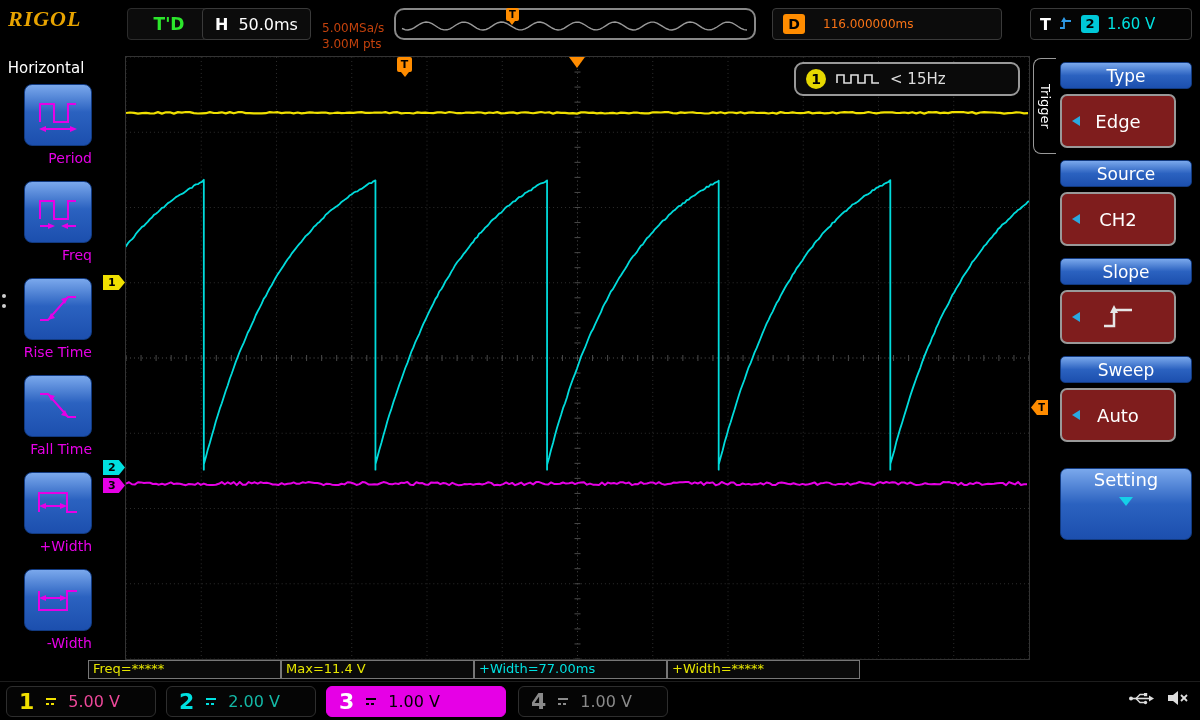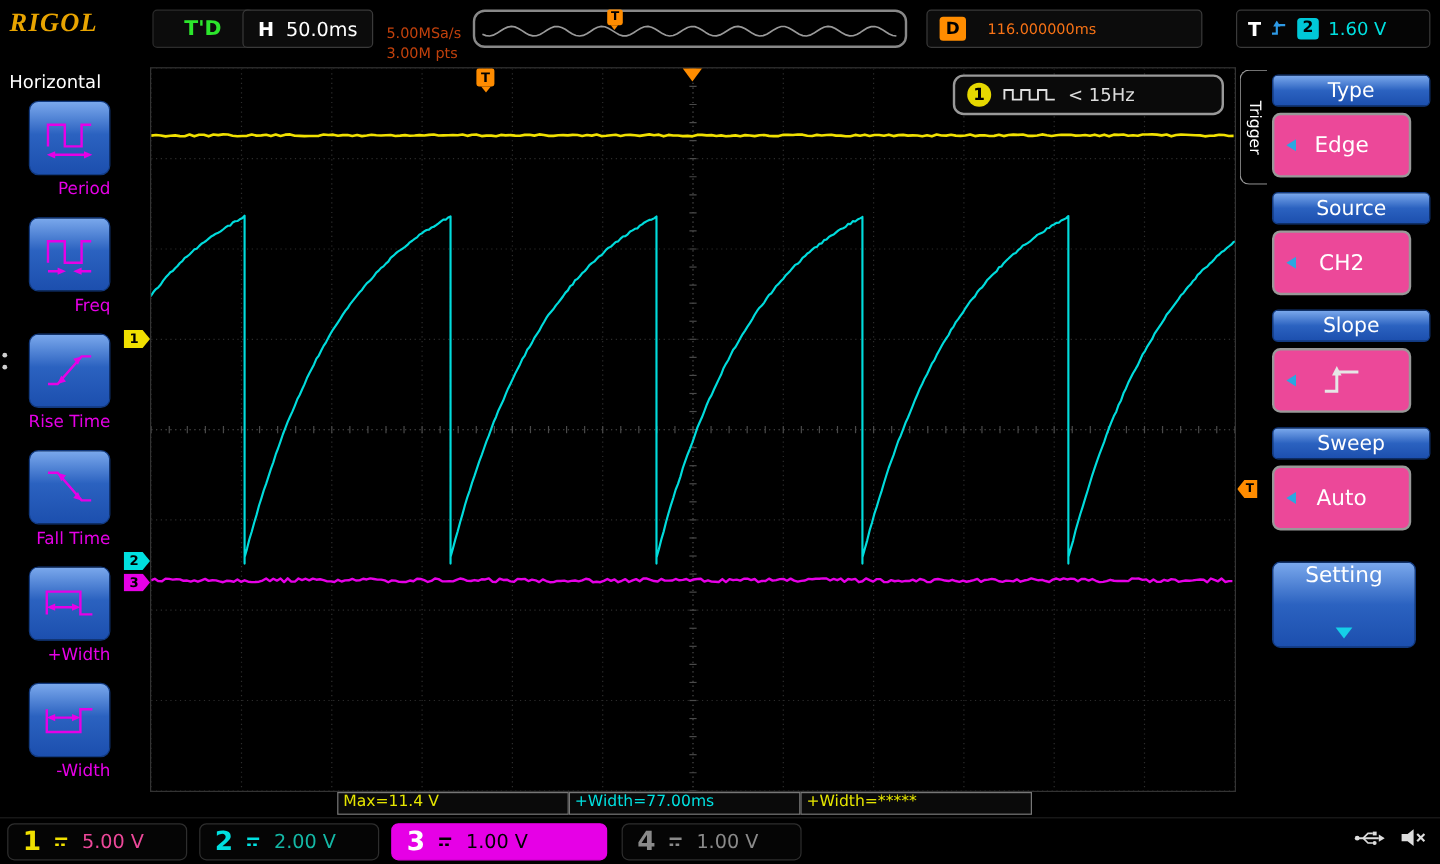--- a/index.html
+++ b/index.html
@@ -76,28 +76,28 @@
         clip-path:polygon(0 50%,35% 0,100% 0,100% 100%,35% 100%)}
 
   
   .trigger-tab{left:1033px;top:58px;width:23px;height:96px;border:1px solid #999;border-right:none;
         border-radius:8px 0 0 8px;background:#000;color:#fff;font-size:13px;
         display:flex;align-items:center;justify-content:center;writing-mode:vertical-rl}
   .menu-hdr{position:absolute;left:1060px;width:132px;height:27px;border-radius:5px;
         background:linear-gradient(#7aa8ec,#2b62c0 50%,#1c4fae);color:#fff;font-size:17px;
         display:flex;align-items:center;justify-content:center;border:1px solid #123a80}
   .menu-val{position:absolute;left:1060px;width:116px;height:54px;border:2px solid #999;
-        border-radius:7px;background:#ec4899;color:#fff;font-size:18px;
+        border-radius:7px;background:#7f1d1d;color:#fff;font-size:18px;
         display:flex;align-items:center;justify-content:center}
   .menu-val::before{content:"";position:absolute;left:5px;top:50%;transform:translateY(-50%);
         border:5px solid transparent;border-right:8px solid #2aa8e0}
-  .setting-btn{position:absolute;left:1060px;top:468px;width:120px;height:72px;border-radius:7px;
+  .setting-btn{position:absolute;left:1060px;top:468px;width:132px;height:72px;border-radius:7px;
         border:1px solid #123a80;background:linear-gradient(#7aa8ec,#2b62c0 50%,#1c4fae);
         color:#fff;font-size:18px;display:flex;flex-direction:column;align-items:center;
-        justify-content:space-between;gap:7px}
+        justify-content:flex-start;gap:7px}
   .setting-arrow{width:0;height:0;border:7px solid transparent;border-top:9px solid #15d0e8}
 
   
   .meas{position:absolute;top:660px;height:19px;width:193px;background:#0a0a0a;
         border:1px solid #777;font-size:13px;line-height:16px;padding-left:4px}
   .meas.yellow{color:#e6e600}
   .meas.cyan{color:#00e0e0}
 
   
   .chbar{left:0;top:681px;width:1200px;height:39px;background:#000;border-top:1px solid #1d1d1d}
@@ -399,20 +399,21 @@
   </div>
 
   <div class="menu-hdr" style="top:356px">Sweep</div>
   <div class="menu-val" style="top:388px">Auto</div>
 
   <div class="setting-btn">
     <span>Setting</span>
     <span class="setting-arrow"></span>
   </div>
 
+  <div class="meas yellow" style="left:88px">Freq=*****</div>
   <div class="meas yellow" style="left:281px">Max=11.4 V</div>
   <div class="meas cyan" style="left:474px">+Width=77.00ms</div>
   <div class="meas yellow" style="left:667px">+Width=*****</div>
 
   <div class="abs chbar">
     <div class="ch-group g1">
       <span class="ch-num">1</span>
       <svg width="16" height="11" viewBox="0 0 16 11">
         <line x1="3" y1="3" x2="13" y2="3" stroke="#f0e000" stroke-width="2"></line>
         <line x1="3" y1="8" x2="13" y2="8" stroke="#f0e000" stroke-width="2" stroke-dasharray="3 2"></line>

